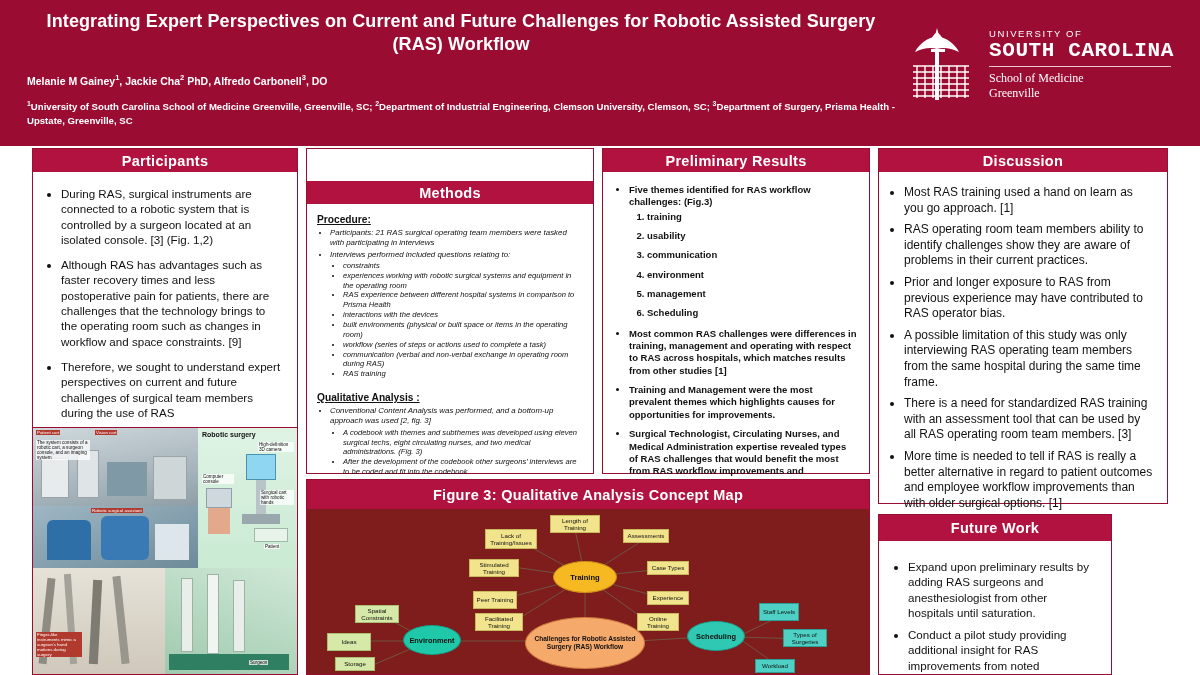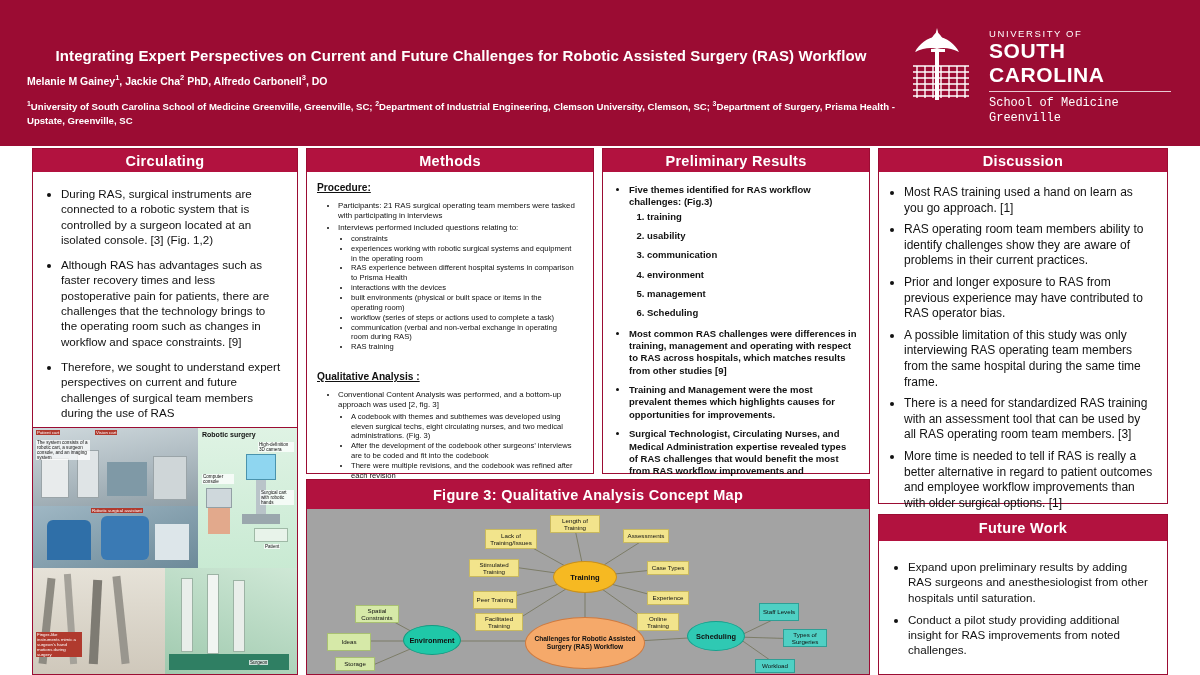--- a/index.html
+++ b/index.html
@@ -14,42 +14,41 @@
 
   
   .header {
     position:absolute; left:0; top:0; width:1200px; height:146px;
     background:#9b0c33;
     color:#ffffff;
   }
   .header-inner { position:relative; width:100%; height:100%; }
   .title {
     position:absolute; left:46px; top:10px; width:830px;
-    font-size:15px; font-weight:bold; line-height:1.3; text-align:center;
+    font-size:18px; font-weight:bold; line-height:1.3; text-align:center;
     letter-spacing:0.1px;
-    margin-top:36px;
   }
   .authors {
     position:absolute; left:27px; top:73px; width:860px;
     font-size:10.5px; font-weight:bold;
   }
   .affils {
     position:absolute; left:27px; top:99px; width:870px;
     font-size:9.6px; font-weight:bold; line-height:1.45;
   }
   sup { font-size:72%; vertical-align:super; }
 
   
   .logo-block { position:absolute; left:905px; top:22px; width:270px; height:100px; }
   .logo-mark { position:absolute; left:0; top:0; width:72px; height:82px; }
   .logo-text { position:absolute; left:84px; top:6px; color:#ffffff; }
   .logo-uofsc { font-size:9.5px; letter-spacing:1.6px; }
-  .logo-sc { font-size:21px; letter-spacing:0.6px; font-weight:bold; font-family:Liberation Sans, sans-serif; }
+  .logo-sc { font-size:21px; letter-spacing:0.6px; font-weight:bold; font-family:Liberation Mono, monospace; }
   .logo-div { width:182px; height:1px; background:#e9c9d3; margin:4px 0 4px 0; }
-  .logo-school { font-size:12px; font-family:Liberation Mono, monospace; line-height:1.25; }
+  .logo-school { font-size:12px; font-family:Liberation Serif, serif; line-height:1.25; }
 
   
   .panel { position:absolute; background:#ffffff; border:1px solid #9b0c33; }
   .panel-head {
     background:#b2123f; color:#fff; text-align:center;
     font-weight:bold; letter-spacing:0.3px;
     display:flex; align-items:center; justify-content:center;
   }
   .panel-body { padding:8px 10px 6px 10px; }
 
@@ -58,23 +57,23 @@
   #col1 .panel-head { height:23px; font-size:14.5px; }
   #intro-list { margin:0; padding:6px 4px 0 18px; }
   #intro-list li { font-size:11.6px; line-height:1.32; margin-bottom:10px; }
 
   
   #imgpanel { left:32px; top:427px; width:266px; height:248px; border:1px solid #9b0c33; }
   .figfill { position:absolute; inset:0; }
 
   
   #col2 { left:306px; top:148px; width:288px; height:326px; }
-  #col2 .panel-head { height:23px; font-size:14.5px; }
+  #col2 .panel-head { height:23px; font-size:14.5px;margin-top:32px; }
   .sublabel { font-size:10.2px; font-weight:bold; text-decoration:underline; margin:2px 0 3px 0; }
-  ul.lvl1 { margin:8px; padding-left:13px; }
+  ul.lvl1 { margin:0; padding-left:13px;font-style:italic; }
   ul.lvl1 > li { font-size:7.9px; line-height:1.3; margin-bottom:1px; }
   ul.lvl2 { margin:1px 0 2px 0; padding-left:13px; list-style-type:disc; }
   ul.lvl2 > li { font-size:7.6px; line-height:1.3; }
   ul.lvl1 > li::marker { font-size:100%; }
   .gap { height:9px; }
 
   
   #col3 { left:602px; top:148px; width:268px; height:326px; }
   #col3 .panel-head { height:23px; font-size:14.5px; }
   #res-list { margin:0; padding:4px 2px 0 16px; }
@@ -82,27 +81,27 @@
   ol.themes { margin:2px 0 8px 0; padding-left:18px; }
   ol.themes li { font-size:9.3px; line-height:1.35; font-weight:normal; margin:0; }
 
   
   #col4 { left:878px; top:148px; width:290px; height:356px; }
   #col4 .panel-head { height:23px; font-size:14.5px; }
   #disc-list { margin:0; padding:5px 4px 0 15px; }
   #disc-list li { font-size:12px; line-height:1.3; margin-bottom:6px; }
 
   
-  #future { left:878px; top:514px; width:290px; height:161px; }
+  #future { left:878px; top:514px; width:234px; height:161px; }
   #future .panel-head { height:26px; font-size:14.5px; }
   #fut-list { margin:4px; padding:6px 4px 0 15px; }
   #fut-list li { font-size:11.6px; line-height:1.32; margin-bottom:7px; }
 
   
-  #fig3 { left:306px; top:479px; width:564px; height:196px; border:1px solid #9b0c33; background:#a3a3a3; }
+  #fig3 { left:306px; top:479px; width:564px; height:196px; border:1px solid #9b0c33; background:#7f1d1d; }
   #fig3 .panel-head { height:29px; font-size:14.5px; }
   #fig3-canvas { position:relative; width:100%; height:165px; overflow:hidden; }
 
   
   .node {
     position:absolute; text-align:center; font-size:6.2px; line-height:1.15;
     border:1px solid #8a8a5a; color:#111; display:flex; align-items:center; justify-content:center;
     padding:1px;
   }
   .n-yellow { background:#f2e48c; border-color:#c9b95e; }
@@ -171,21 +170,21 @@
           <div class="logo-school">
             <div>School of Medicine</div>
             <div>Greenville</div>
           </div>
         </div>
       </div>
     </div>
   </div>
 
   <div class="panel" id="col1">
-    <div class="panel-head">Circulating</div>
+    <div class="panel-head">Participants</div>
     <div class="panel-body">
       <ul id="intro-list">
           <li>During RAS, surgical instruments are connected to a robotic system that is controlled by a surgeon located at an isolated console. [3] (Fig. 1,2)</li>
           <li>Although RAS has advantages such as faster recovery times and less postoperative pain for patients, there are challenges that the technology brings to the operating room such as changes in workflow and space constraints. [9]</li>
           <li>Therefore, we sought to understand expert perspectives on current and future challenges of surgical team members during the use of RAS</li>
         </ul>
     </div>
   </div>
 
   <div class="panel" id="imgpanel">
@@ -274,21 +273,21 @@
     <div class="panel-body">
       <ul id="res-list">
           <li>Five themes identified for RAS workflow challenges: (Fig.3)<ol class="themes">
               <li>training</li>
               <li>usability</li>
               <li>communication</li>
               <li>environment</li>
               <li>management</li>
               <li>Scheduling</li>
             </ol></li>
-          <li>Most common RAS challenges were differences in training, management and operating with respect to RAS across hospitals, which matches results from other studies [9]</li>
+          <li>Most common RAS challenges were differences in training, management and operating with respect to RAS across hospitals, which matches results from other studies [1]</li>
           <li>Training and Management were the most prevalent themes which highlights causes for opportunities for improvements.</li>
           <li>Surgical Technologist, Circulating Nurses, and Medical Administration expertise revealed types of RAS challenges that would benefit the most from RAS workflow improvements and implementation.</li>
         </ul>
     </div>
   </div>
 
   <div class="panel" id="col4">
     <div class="panel-head">Discussion</div>
     <div class="panel-body">
       <ul id="disc-list">

